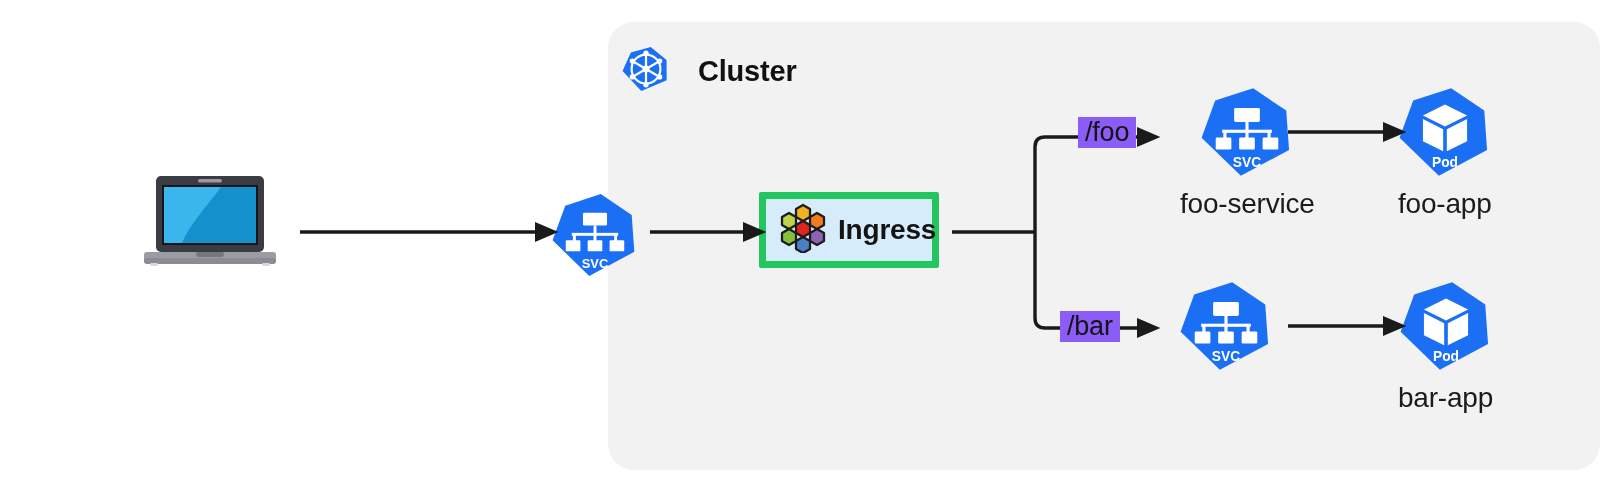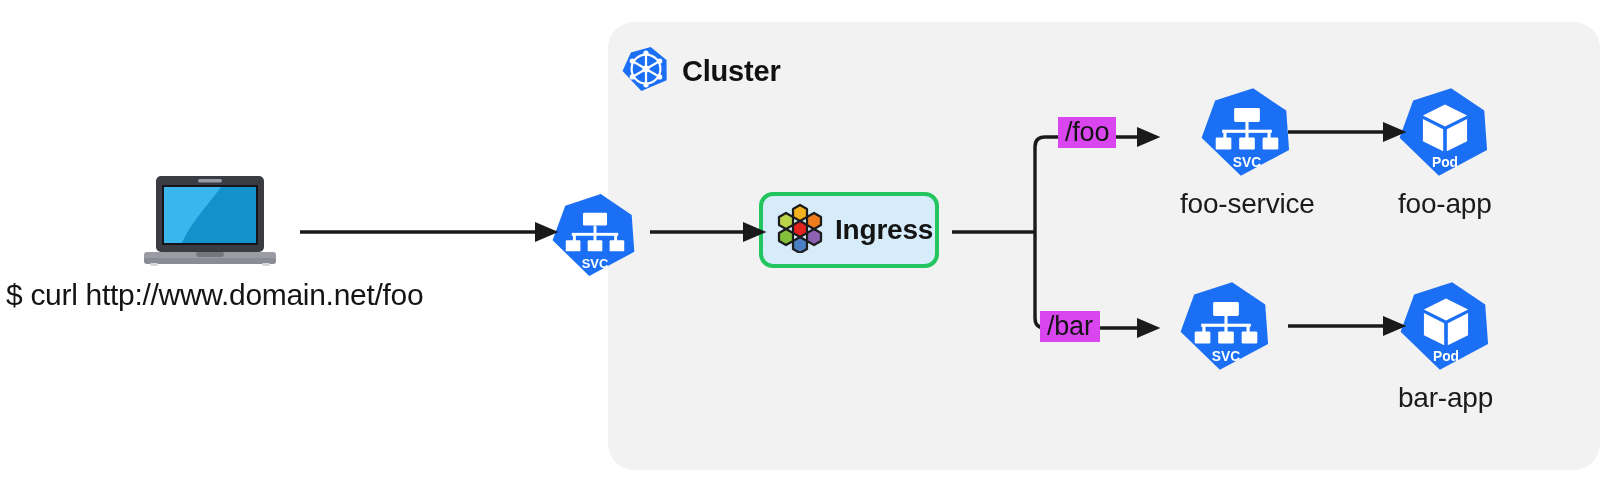--- a/index.html
+++ b/index.html
@@ -33,21 +33,21 @@
     background: #f2f2f2;
     border-radius: 26px;
   }
 
   .cluster-header {
     position: absolute;
     left: 622px;
     top: 45px;
     display: flex;
     align-items: center;
-    gap: 12px;
+    gap: 28px;
   }
   .cluster-title {
     font-size: 29px;
     font-weight: 700;
     letter-spacing: -0.2px;
     color: #111111;
     white-space: nowrap;
   }
 
   
@@ -83,22 +83,22 @@
   }
 
   
   .ingress-box {
     position: absolute;
     left: 759px;
     top: 192px;
     width: 180px;
     height: 76px;
     background: #d6ecfb;
-    border: 4px solid #22c55e;
-    border-radius: 14px;
+    border: 7px solid #22c55e;
+    border-radius: 2px;
     display: flex;
     align-items: center;
     gap: 10px;
     padding-left: 12px;
     box-sizing: border-box;
   }
   .ingress-label {
     font-size: 28px;
     font-weight: 600;
     color: #141414;
@@ -113,24 +113,25 @@
     width: 1624px;
     height: 498px;
     pointer-events: none;
   }
 
   .path-label {
     position: absolute;
     font-size: 27px;
     font-weight: 500;
     color: #141414;
-    background: #d946ef;
+    background: #8b5cf6;
     padding: 0 7px;
     white-space: nowrap;
     letter-spacing: -0.2px;
+    margin-left: 20px;
   }
   .path-label.foo { left: 1058px; top: 117px; }
   .path-label.bar { left: 1040px; top: 311px; }
 
   
   .lb-node   { left: 552px; top: 192px; }
   .svc-foo   { left: 1180px; top: 86px;  }
   .svc-bar   { left: 1180px; top: 280px; }
   .pod-foo   { left: 1398px; top: 86px;  }
   .pod-bar   { left: 1398px; top: 280px; }
@@ -180,21 +181,20 @@
         <path d="M22 15 L79 15 C62 38 48 52 40 71 L22 71 Z" fill="#3ab6ec"></path>
         <rect x="56" y="7" width="24" height="3.4" rx="1.7" fill="#9a9aa4"></rect>
         <rect x="2" y="80" width="132" height="11" rx="3" fill="#9b9ba4"></rect>
         <rect x="2" y="86" width="132" height="6" rx="2.4" fill="#8b8b95"></rect>
         <rect x="54" y="80" width="28" height="5" rx="2.4" fill="#76767f"></rect>
         <rect x="8" y="91" width="8" height="3" rx="1.4" fill="#d6d6db"></rect>
         <rect x="120" y="91" width="8" height="3" rx="1.4" fill="#d6d6db"></rect>
       </svg>
     </span>
   </div>
-  <div class="curl-text">$ curl http://www.domain.net/foo</div>
 
   <div class="node lb-node">
     <span>
       <svg width="86" height="86" viewBox="0 0 100 100">
         <polygon points="50,2 89,21 98,63 50,98 2,63 11,21" fill="#1b6ff5" transform="rotate(8 50 50)"></polygon>
         <g fill="#ffffff">
           <rect x="36" y="24" width="28" height="15" rx="1.6"></rect>
           <rect x="48.3" y="39" width="3.4" height="10"></rect>
           <rect x="23" y="47.5" width="54" height="3.4"></rect>
           <rect x="24.3" y="50" width="3.4" height="7"></rect>

